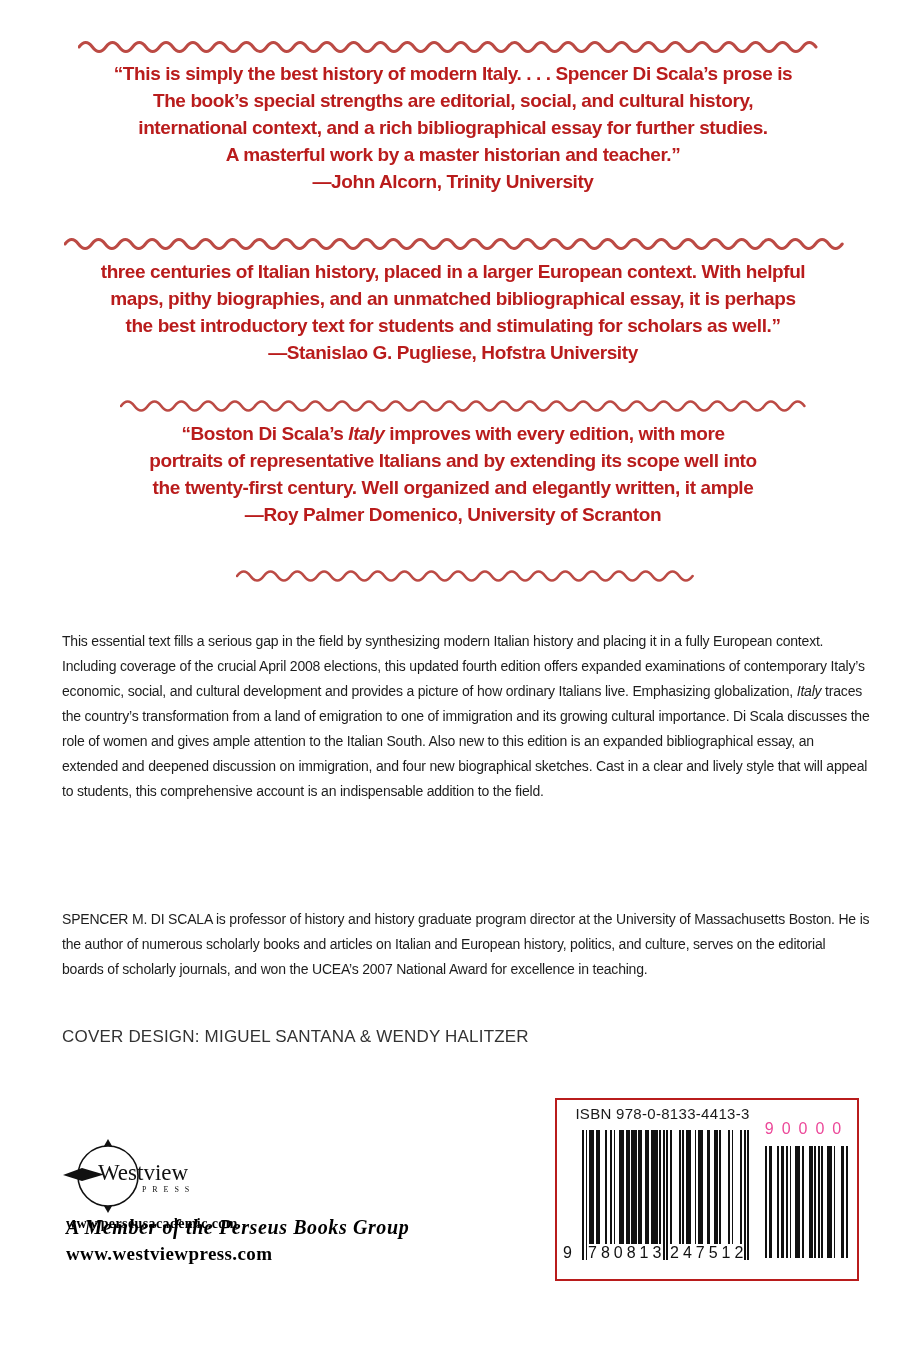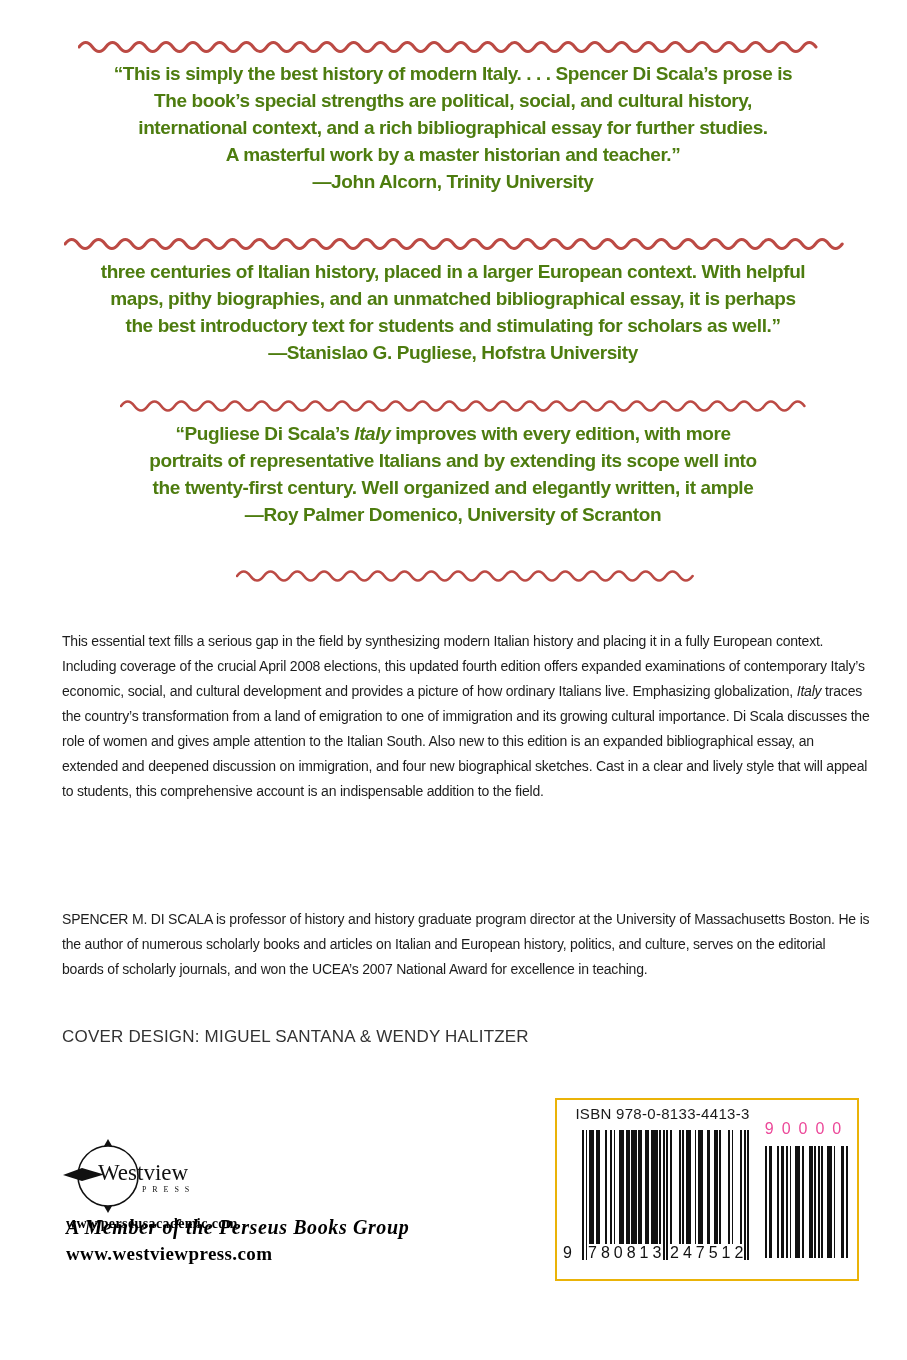--- a/index.html
+++ b/index.html
@@ -1,34 +1,34 @@
 <!DOCTYPE html>
 <html><head>
 <meta charset="utf-8">
 <style>
   html,body{margin:0;padding:0;background:#fff;}
   .page{position:relative;width:907px;height:1360px;background:#ffffff;
         font-family:"Liberation Sans",sans-serif;overflow:hidden;}
   svg.wave{position:absolute;display:block;}
   .quote{position:absolute;left:43px;width:820px;text-align:center;
-         font-weight:bold;color:#4d7c0f;font-size:19px;line-height:27px;
+         font-weight:bold;color:#b91c1c;font-size:19px;line-height:27px;
          letter-spacing:-0.4px;}
   .it{font-style:italic;}
   .para{position:absolute;left:62px;width:808px;color:#1d1d1d;
         font-size:14px;line-height:25px;letter-spacing:-0.2px;text-align:left;}
   .credits{position:absolute;left:62px;top:1023px;color:#333333;
            font-size:17px;line-height:27px;letter-spacing:0.2px;}
   .seriftxt{position:absolute;left:66px;font-family:"Liberation Serif",serif;
             color:#000000;font-weight:bold;}
   .member{top:1216px;font-style:italic;font-size:20px;letter-spacing:0.6px;}
   .url-a{top:1243px;font-size:19px;letter-spacing:0.4px;}
   .url-b{top:1216px;font-size:14px;letter-spacing:0.4px;}
   .logo{position:absolute;left:58px;top:1130px;}
   .bcbox{position:absolute;left:555px;top:1098px;width:304px;height:183px;
-         border:2px solid #eab308;background:#fff;box-sizing:border-box;}
+         border:2px solid #b91c1c;background:#fff;box-sizing:border-box;}
   .bcbox .abs{position:absolute;}
   .isbn{left:8px;top:5px;width:195px;text-align:center;font-size:15px;
         color:#1a1a1a;letter-spacing:0.3px;}
   .barfield{position:absolute;}
   .bcdigit{font-size:16px;color:#111;top:144px;line-height:18px;}
   .grp{letter-spacing:4px;text-align:center;}
   .supdig{left:206px;top:20px;width:88px;text-align:center;font-size:16px;
           letter-spacing:8px;color:#ec4899;}
 </style>
 </head>
@@ -45,39 +45,39 @@
   <svg class="wave" width="686" height="16" style="left:120px;top:398px">
       <path d="M1 8 q 6.7 -9 13.4 0 t 13.4 0 t 13.4 0 t 13.4 0 t 13.4 0 t 13.4 0 t 13.4 0 t 13.4 0 t 13.4 0 t 13.4 0 t 13.4 0 t 13.4 0 t 13.4 0 t 13.4 0 t 13.4 0 t 13.4 0 t 13.4 0 t 13.4 0 t 13.4 0 t 13.4 0 t 13.4 0 t 13.4 0 t 13.4 0 t 13.4 0 t 13.4 0 t 13.4 0 t 13.4 0 t 13.4 0 t 13.4 0 t 13.4 0 t 13.4 0 t 13.4 0 t 13.4 0 t 13.4 0 t 13.4 0 t 13.4 0 t 13.4 0 t 13.4 0 t 13.4 0 t 13.4 0 t 13.4 0 t 13.4 0 t 13.4 0 t 13.4 0 t 13.4 0 t 13.4 0 t 13.4 0 t 13.4 0 t 13.4 0 t 13.4 0 t 13.4 0" fill="none" stroke="#bc4a44" stroke-width="2.6" stroke-linecap="round"></path>
     </svg>
   <svg class="wave" width="462" height="16" style="left:236px;top:568px">
       <path d="M1 8 q 6.7 -9 13.4 0 t 13.4 0 t 13.4 0 t 13.4 0 t 13.4 0 t 13.4 0 t 13.4 0 t 13.4 0 t 13.4 0 t 13.4 0 t 13.4 0 t 13.4 0 t 13.4 0 t 13.4 0 t 13.4 0 t 13.4 0 t 13.4 0 t 13.4 0 t 13.4 0 t 13.4 0 t 13.4 0 t 13.4 0 t 13.4 0 t 13.4 0 t 13.4 0 t 13.4 0 t 13.4 0 t 13.4 0 t 13.4 0 t 13.4 0 t 13.4 0 t 13.4 0 t 13.4 0 t 13.4 0" fill="none" stroke="#bc4a44" stroke-width="2.6" stroke-linecap="round"></path>
     </svg>
 
   <section class="quote" style="top:60px">
     <div>
         <div><span>“This is simply the best history of modern Italy. . . . Spencer Di Scala’s prose is</span></div>
-        <div><span>The book’s special strengths are political, social, and cultural history,</span></div>
+        <div><span>The book’s special strengths are editorial, social, and cultural history,</span></div>
         <div><span>international context, and a rich bibliographical essay for further studies.</span></div>
         <div><span>A masterful work by a master historian and teacher.”</span></div>
       </div>
     <div>—John Alcorn, Trinity University</div>
   </section>
 
   <section class="quote" style="top:258px">
     <div>
         <div><span>three centuries of Italian history, placed in a larger European context. With helpful</span></div>
         <div><span>maps, pithy biographies, and an unmatched bibliographical essay, it is perhaps</span></div>
         <div><span>the best introductory text for students and stimulating for scholars as well.”</span></div>
       </div>
     <div>—Stanislao G. Pugliese, Hofstra University</div>
   </section>
 
   <section class="quote" style="top:420px">
     <div>
-        <div><span>“Pugliese Di Scala’s </span><span class="it">Italy</span><span> improves with every edition, with more</span></div>
+        <div><span>“Boston Di Scala’s </span><span class="it">Italy</span><span> improves with every edition, with more</span></div>
         <div><span>portraits of representative Italians and by extending its scope well into</span></div>
         <div><span>the twenty-first century. Well organized and elegantly written, it ample</span></div>
       </div>
     <div>—Roy Palmer Domenico, University of Scranton</div>
   </section>
 
   <p class="para" style="top:615px"><span>This essential text fills a serious gap in the field by synthesizing modern Italian history and placing it in a fully European context. Including coverage of the crucial April 2008 elections, this updated fourth edition offers expanded examinations of contemporary Italy’s economic, social, and cultural development and provides a picture of how ordinary Italians live. Emphasizing globalization, </span><span class="it">Italy</span><span> traces the country’s transformation from a land of emigration to one of immigration and its growing cultural importance. Di Scala discusses the role of women and gives ample attention to the Italian South. Also new to this edition is an expanded bibliographical essay, an extended and deepened discussion on immigration, and four new biographical sketches. Cast in a clear and lively style that will appeal to students, this comprehensive account is an indispensable addition to the field.</span></p>
 
   <p class="para" style="top:893px"><span>SPENCER M. DI SCALA is professor of history and history graduate program director at the University of Massachusetts Boston. He is the author of numerous scholarly books and articles on Italian and European history, politics, and culture, serves on the editorial boards of scholarly journals, and won the UCEA’s 2007 National Award for excellence in teaching.</span></p>
 

